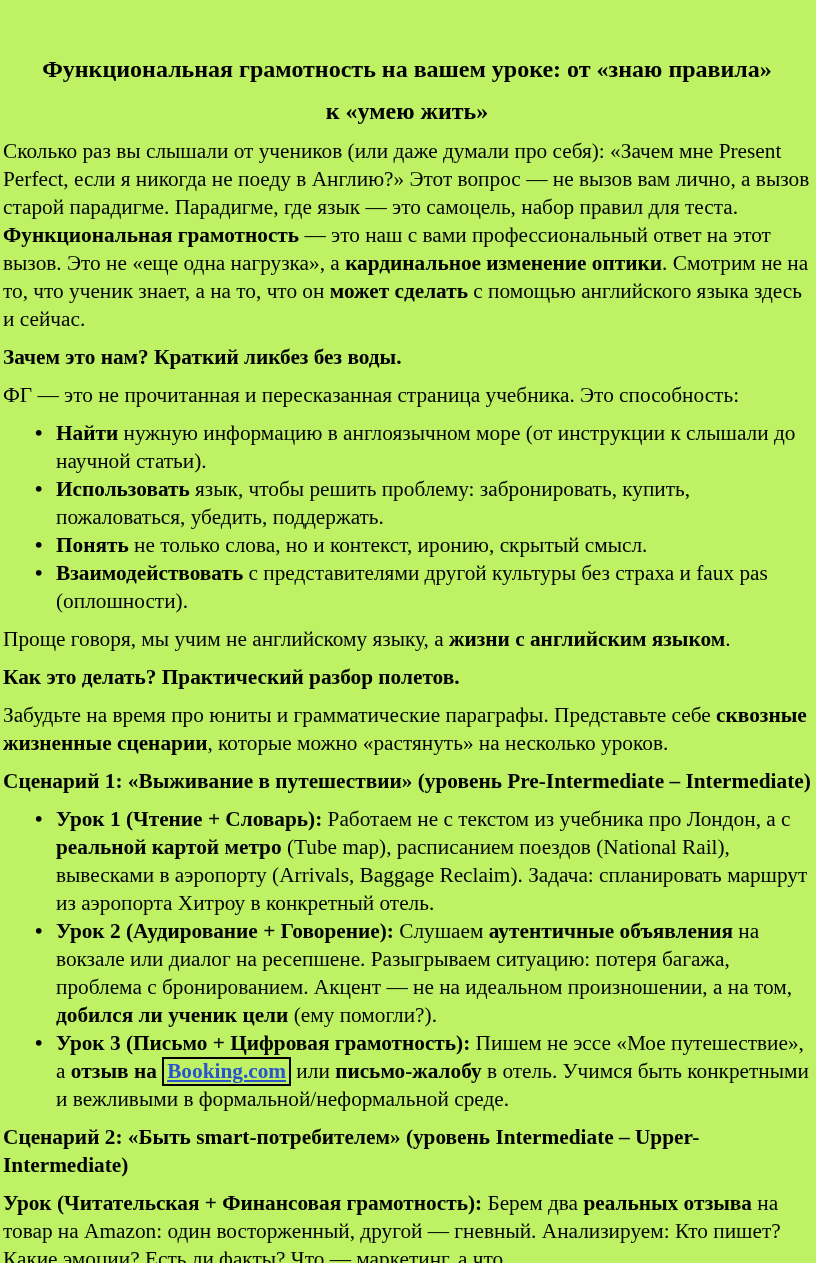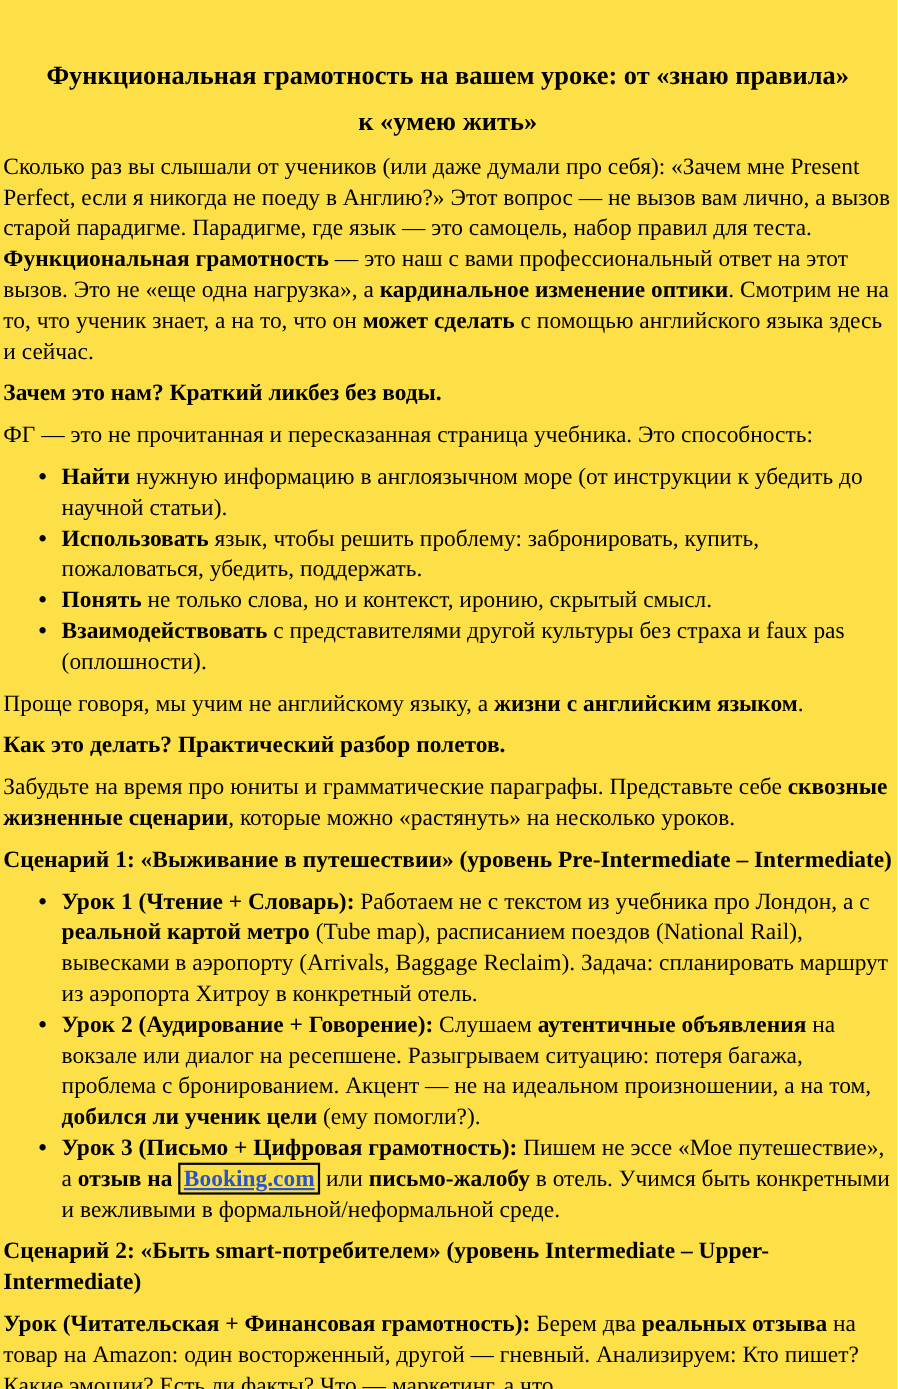--- a/index.html
+++ b/index.html
@@ -5,21 +5,21 @@
   html, body {
     margin: 0;
     padding: 0;
     background: #ffffff;
   }
   .page {
     position: relative;
     width: 816px;
     height: 1263px;
     box-sizing: border-box;
-    background: #fde047;
+    background: #bef264;
     color: #000000;
     font-family: "Liberation Serif", "DejaVu Serif", serif;
     font-size: 21.3px;
     line-height: 28px;
     padding: 48px 5px 0 3px;
     overflow: hidden;
     text-align: left;
   }
   .doc-title {
     font-size: 24px;
@@ -69,21 +69,21 @@
 <div class="page">
   <h1 class="doc-title">
     <span class="title-line">Функциональная грамотность на вашем уроке: от «знаю правила»</span>
     <span class="title-line">к «умею жить»</span>
   </h1>
   <div id="doc-body">
       <p class="para"><span>Сколько раз вы слышали от учеников (или даже думали про себя): «Зачем мне Present Perfect, если я никогда не поеду в Англию?» Этот вопрос — не вызов вам лично, а вызов старой парадигме. Парадигме, где язык — это самоцель, набор правил для теста. </span><b>Функциональная грамотность</b><span> — это наш с вами профессиональный ответ на этот вызов. Это не «еще одна нагрузка», а </span><b>кардинальное изменение оптики</b><span>. Смотрим не на то, что ученик знает, а на то, что он </span><b>может сделать</b><span> с помощью английского языка здесь и сейчас.</span></p>
       <p class="heading"><b>Зачем это нам? Краткий ликбез без воды.</b></p>
       <p class="para"><span>ФГ — это не прочитанная и пересказанная страница учебника. Это способность:</span></p>
       <ul class="bullets">
-        <li><b>Найти</b><span> нужную информацию в англоязычном море (от инструкции к убедить до научной статьи).</span></li>
+        <li><b>Найти</b><span> нужную информацию в англоязычном море (от инструкции к слышали до научной статьи).</span></li>
         <li><b>Использовать</b><span> язык, чтобы решить проблему: забронировать, купить, пожаловаться, убедить, поддержать.</span></li>
         <li><b>Понять</b><span> не только слова, но и контекст, иронию, скрытый смысл.</span></li>
         <li><b>Взаимодействовать</b><span> с представителями другой культуры без страха и faux pas (оплошности).</span></li>
       </ul>
       <p class="para"><span>Проще говоря, мы учим не английскому языку, а </span><b>жизни с английским языком</b><span>.</span></p>
       <p class="heading"><b>Как это делать? Практический разбор полетов.</b></p>
       <p class="para"><span>Забудьте на время про юниты и грамматические параграфы. Представьте себе </span><b>сквозные жизненные сценарии</b><span>, которые можно «растянуть» на несколько уроков.</span></p>
       <p class="heading"><b>Сценарий 1: «Выживание в путешествии» (уровень Pre-Intermediate – Intermediate)</b></p>
       <ul class="bullets">
         <li><b>Урок 1 (Чтение + Словарь):</b><span> Работаем не с текстом из учебника про Лондон, а с </span><b>реальной картой метро</b><span> (Tube map), расписанием поездов (National Rail), вывесками в аэропорту (Arrivals, Baggage Reclaim). Задача: спланировать маршрут из аэропорта Хитроу в конкретный отель.</span></li>

